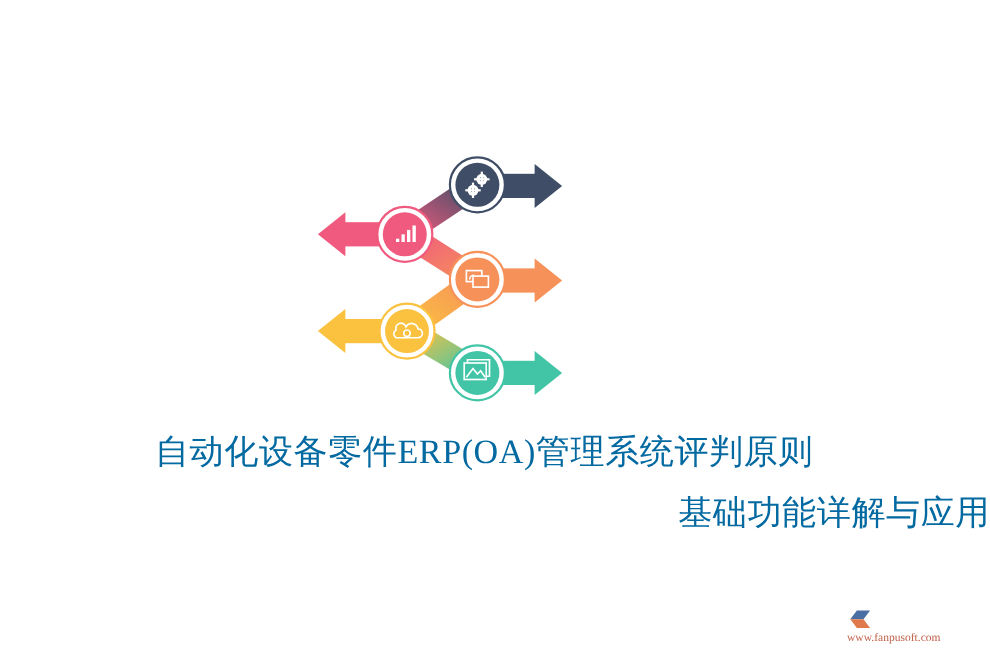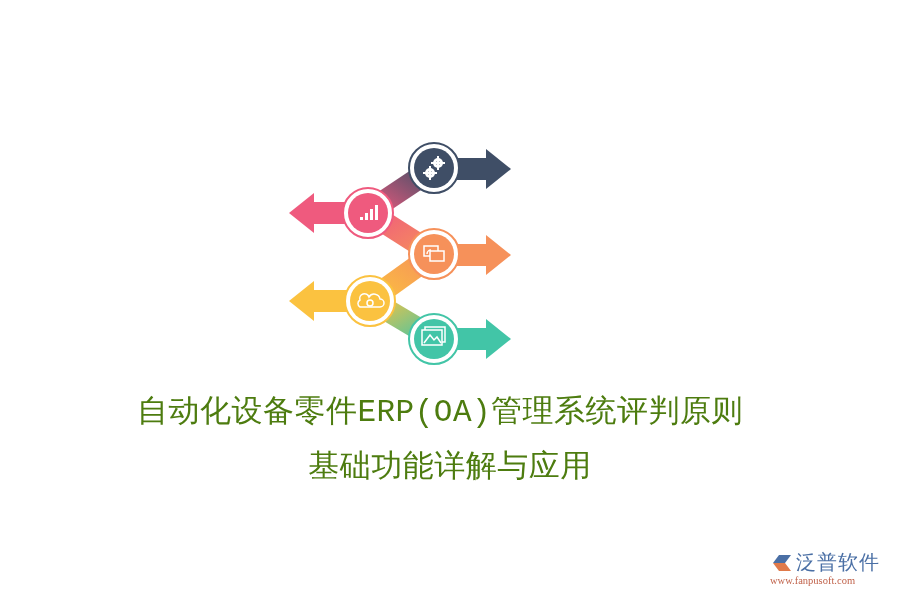--- a/index.html
+++ b/index.html
@@ -3,25 +3,25 @@
 <meta charset="utf-8">
 <style>
   html, body { margin: 0; padding: 0; }
   body {
     width: 900px; height: 600px; background: #ffffff; position: relative; overflow: hidden;
     font-family: "DejaVu Serif", "Liberation Serif", serif;
   }
   .diagram { position: absolute; left: 0; top: 0; width: 900px; height: 600px; }
   .title-line {
     position: absolute; left: 0; width: 900px; text-align: center;
-    color: #4d7c0f; font-size: 31px; letter-spacing: 0.5px;
-    font-family: Liberation Mono, monospace;
+    color: #0369a1; font-size: 31px; letter-spacing: 0.5px;
+    font-family: Liberation Serif, serif;
   }
   .title-line.l1 { top: 390px; left: 10px; width: 860px; }
-  .title-line.l2 { top: 445px; }
+  .title-line.l2 { top: 445px; text-align: right; }
   .logo { position: absolute; left: 770px; top: 551px; width: 125px; height: 40px; }
   .logo-name {
     position: absolute; left: 26px; top: -2px; font-size: 20px; color: #4a6fa5;
     font-family: "DejaVu Sans", "Liberation Sans", sans-serif; letter-spacing: 1px;
   }
   .logo-url {
     position: absolute; left: 0; top: 24px; font-size: 10.5px; color: #c0624a;
     font-family: Liberation Serif, serif;
   }
   .logo-mark { position: absolute; left: 0; top: 2px; width: 24px; height: 20px; }
@@ -140,15 +140,14 @@
 </svg>
 
 <div class="title-line l1">自动化设备零件ERP(OA)管理系统评判原则</div>
 <div class="title-line l2">基础功能详解与应用</div>
 
 <div class="logo">
   <svg class="logo-mark" viewBox="0 0 24 20">
     <path d="M3 10 L9 2 L21 2 L15 10 Z" fill="#4a6fa5"></path>
     <path d="M3 10 L15 10 L21 18 L9 18 Z" fill="#e07a4a"></path>
   </svg>
-  <span class="logo-name">泛普软件</span>
   <span class="logo-url">www.fanpusoft.com</span>
 </div>
 
 </body></html>

